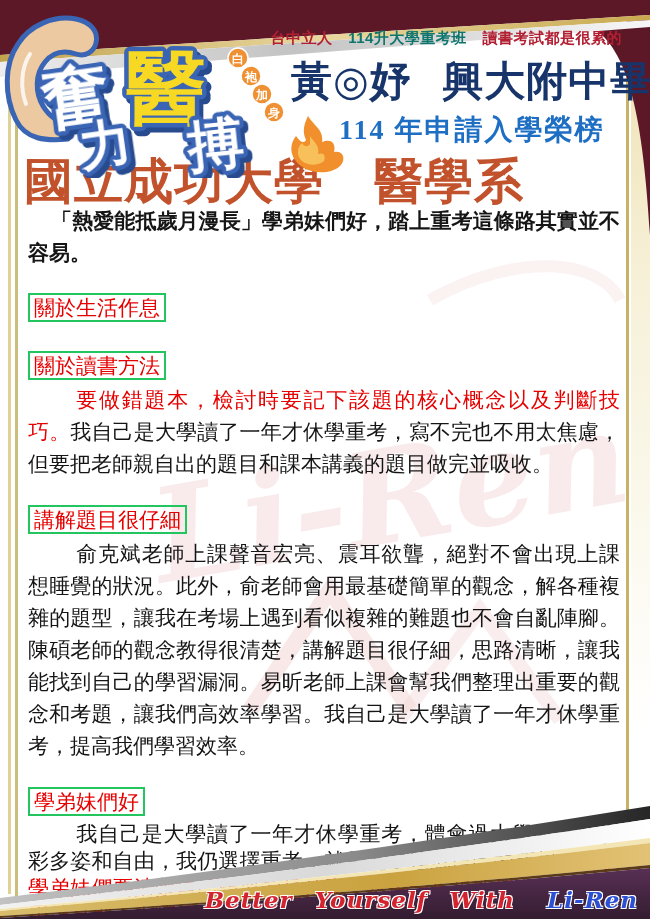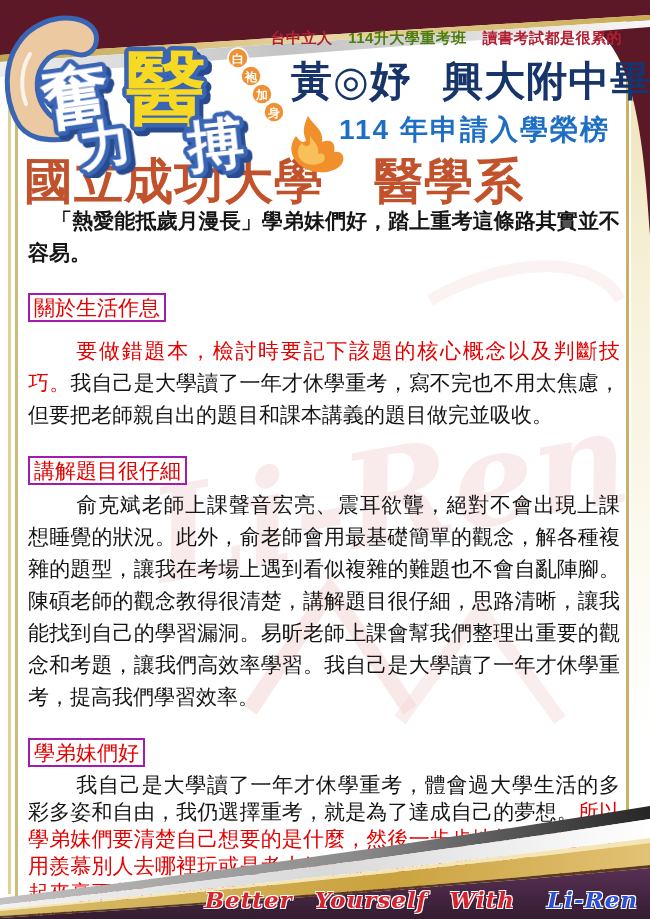--- a/index.html
+++ b/index.html
@@ -21,41 +21,41 @@
   .bottom-deco{position:absolute;bottom:0;left:0;z-index:3;pointer-events:none;}
   
   .logo{position:absolute;left:0;top:8px;z-index:5;}
   .logo text{font-family:"DejaVu Sans","Liberation Sans",sans-serif;font-weight:900;
     paint-order:stroke;stroke-linejoin:round;}
   .ch-main{stroke:#3a64b4;stroke-width:9px;filter:drop-shadow(4px 5px 0 #274b8e);}
   .badge-t{font-size:12px;fill:#ffffff;stroke:none;font-weight:700;}
   
   .strip{position:absolute;top:29px;right:28px;z-index:4;font-size:15px;font-weight:700;
     letter-spacing:.5px;white-space:nowrap;}
-  .strip .r{color:#b21f32;} .strip .b{color:#4d7c0f;margin:16px 11px;}
+  .strip .r{color:#b21f32;} .strip .b{color:#0f766e;margin:16px 11px;}
   .student{position:absolute;top:54px;left:291px;z-index:4;color:#17356b;
     font-family:"DejaVu Serif","Liberation Serif",serif;font-weight:900;font-size:41px;
     letter-spacing:1px;white-space:pre;}
   .honor{position:absolute;top:111px;left:339px;z-index:4;color:#1e6fc4;
-    font-family:Liberation Sans, sans-serif;font-weight:700;font-size:28px;
+    font-family:Liberation Serif, serif;font-weight:700;font-size:28px;
     letter-spacing:2px;white-space:nowrap;}
   .admitted{position:absolute;top:149px;left:24px;width:600px;z-index:4;color:#c1522b;
     font-family:"DejaVu Serif","Liberation Serif",serif;font-weight:900;font-size:49px;
     letter-spacing:1px;white-space:pre;}
   
   .wm{position:absolute;left:150px;top:420px;z-index:1;pointer-events:none;
     font-family:"DejaVu Serif","Liberation Serif",serif;font-style:italic;font-weight:700;
     font-size:130px;color:rgba(214,110,110,0.14);transform:rotate(-10deg);white-space:nowrap;}
   .wm-shape{position:absolute;z-index:0;pointer-events:none;}
   
   .col{position:absolute;left:28px;top:205px;width:592px;z-index:2;color:#151515;
     font-size:21px;line-height:32px;text-align:justify;}
   .intro{margin:0 0 8px 0;text-indent:1.1em;font-weight:bold;}
   .sec{margin:0 0 9px 0;}
-  .sec-title{display:inline-block;border:2px solid #a21caf;color:#e60000;
+  .sec-title{display:inline-block;border:2px solid #22c55e;color:#e60000;
     padding:0 4px;line-height:25px;font-size:21px;margin:16px 0 4px 0;}
   .sec p{margin:0;text-indent:2.3em;}
   .red{color:#e60000;}
   .blk{color:#151515;}
   .tight p{line-height:27px;}
   
   .slogan{position:absolute;right:12px;bottom:6px;z-index:4;white-space:nowrap;
     font-family:"DejaVu Serif","Liberation Serif",serif;font-style:italic;font-weight:900;
     font-size:23px;letter-spacing:1px;word-spacing:13px;}
   .slogan .s-red{color:#d2232f;}
@@ -133,20 +133,21 @@
   <div class="admitted">國立成功大學　醫學系</div>
 
   <div class="col">
     <p class="intro">「熱愛能抵歲月漫長」學弟妹們好，踏上重考這條路其實並不容易。</p>
 
     <div class="sec">
       <div class="sec-title">關於生活作息</div>
     </div>
 
     <div class="sec">
+      <div class="sec-title">關於讀書方法</div>
       <p><span class="red">要做錯題本，檢討時要記下該題的核心概念以及判斷技巧。</span><span class="blk">我自己是大學讀了一年才休學重考，寫不完也不用太焦慮，但要把老師親自出的題目和課本講義的題目做完並吸收。</span></p>
     </div>
 
     <div class="sec">
       <div class="sec-title">講解題目很仔細</div>
       <p><span class="blk">俞克斌老師上課聲音宏亮、震耳欲聾，絕對不會出現上課想睡覺的狀況。此外，俞老師會用最基礎簡單的觀念，解各種複雜的題型，讓我在考場上遇到看似複雜的難題也不會自亂陣腳。陳碩老師的觀念教得很清楚，講解題目很仔細，思路清晰，讓我能找到自己的學習漏洞。易昕老師上課會幫我們整理出重要的觀念和考題，讓我們高效率學習。我自己是大學讀了一年才休學重考，提高我們學習效率。</span></p>
     </div>
 
     <div class="sec tight">
       <div class="sec-title">學弟妹們好</div>

